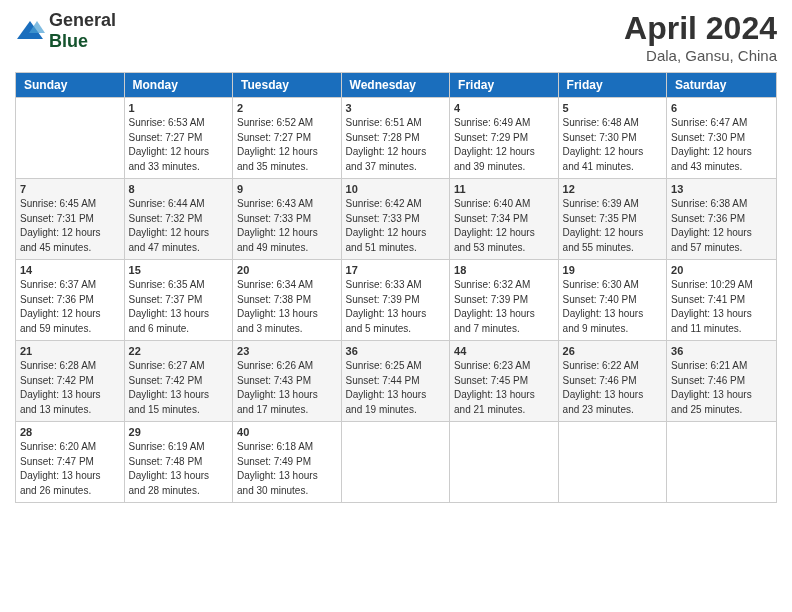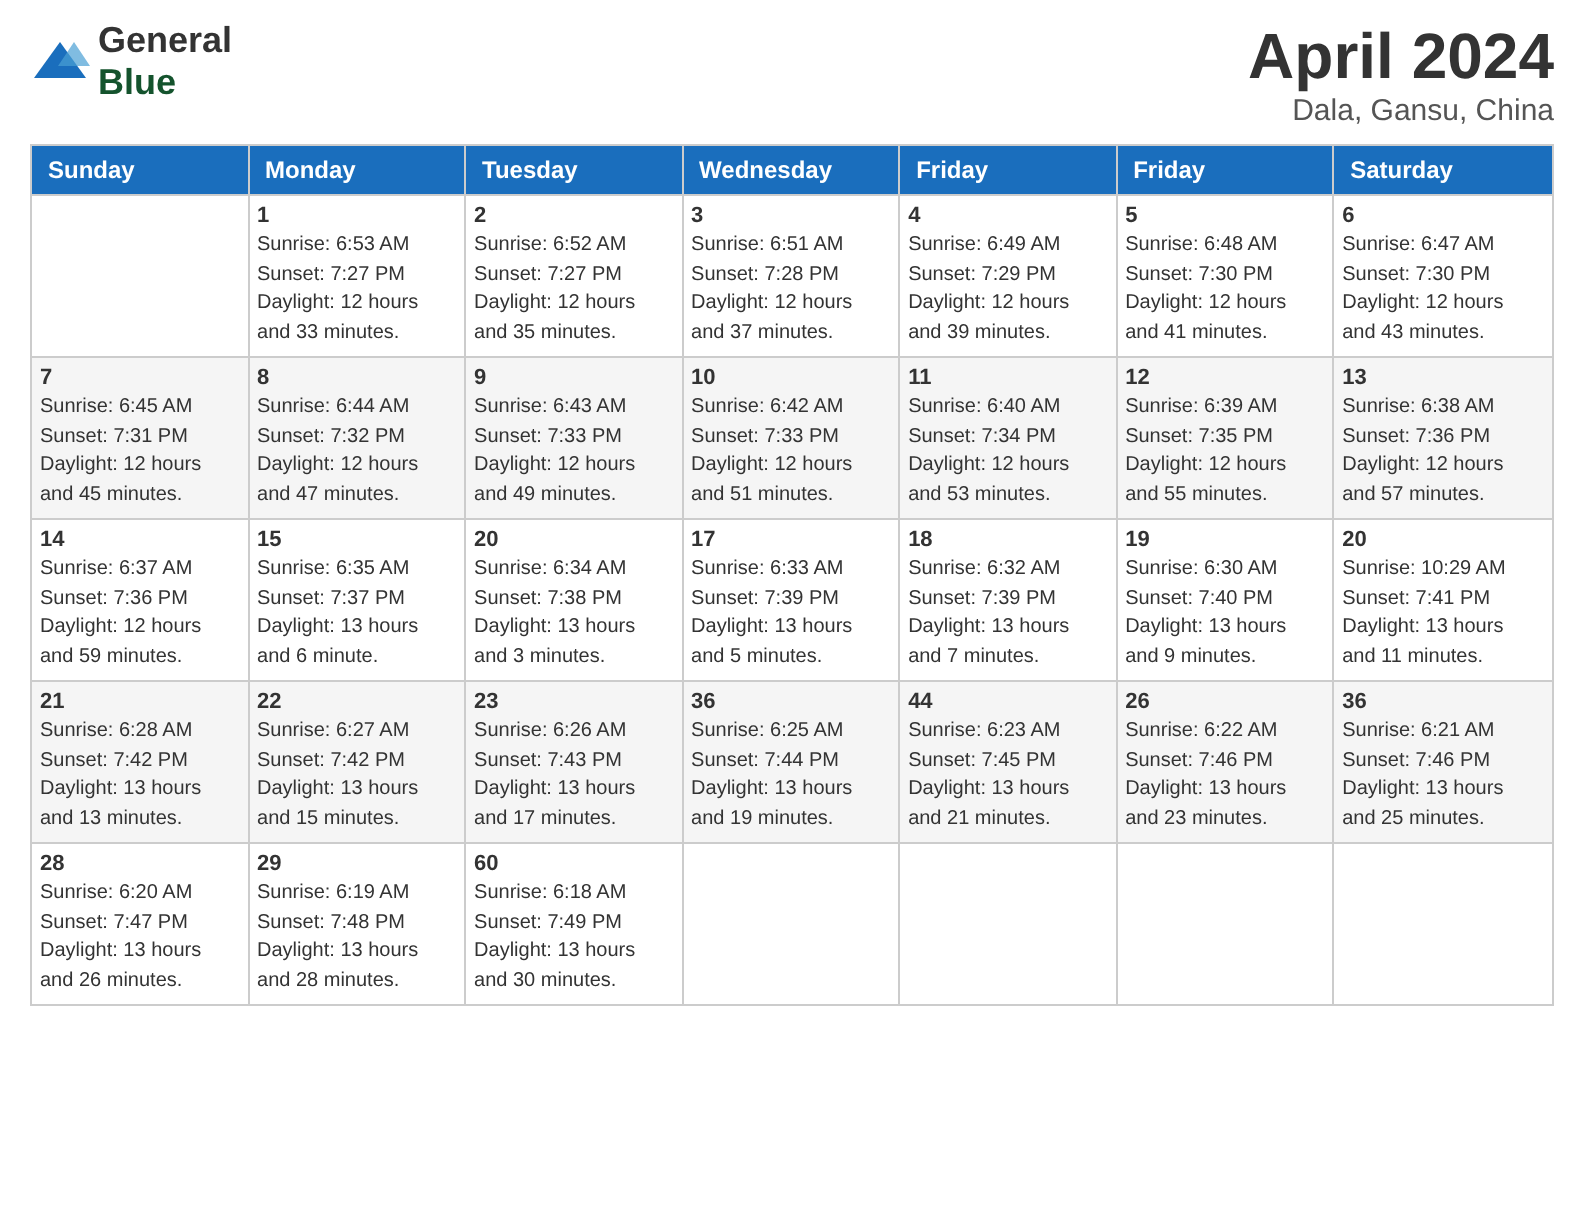--- a/index.html
+++ b/index.html
@@ -230,21 +230,21 @@
         <tr>
           <td>
             <span class="day-num">28</span>
             <div class="cell-content"><span>Sunrise: 6:20 AM</span><br><span>Sunset: 7:47 PM</span><br><span>Daylight: 13 hours</span><br><span>and 26 minutes.</span><br></div>
           </td>
           <td>
             <span class="day-num">29</span>
             <div class="cell-content"><span>Sunrise: 6:19 AM</span><br><span>Sunset: 7:48 PM</span><br><span>Daylight: 13 hours</span><br><span>and 28 minutes.</span><br></div>
           </td>
           <td>
-            <span class="day-num">60</span>
+            <span class="day-num">40</span>
             <div class="cell-content"><span>Sunrise: 6:18 AM</span><br><span>Sunset: 7:49 PM</span><br><span>Daylight: 13 hours</span><br><span>and 30 minutes.</span><br></div>
           </td>
           <td></td>
           <td></td>
           <td></td>
           <td></td>
         </tr>
       </tbody>
   </table>
 </div>

